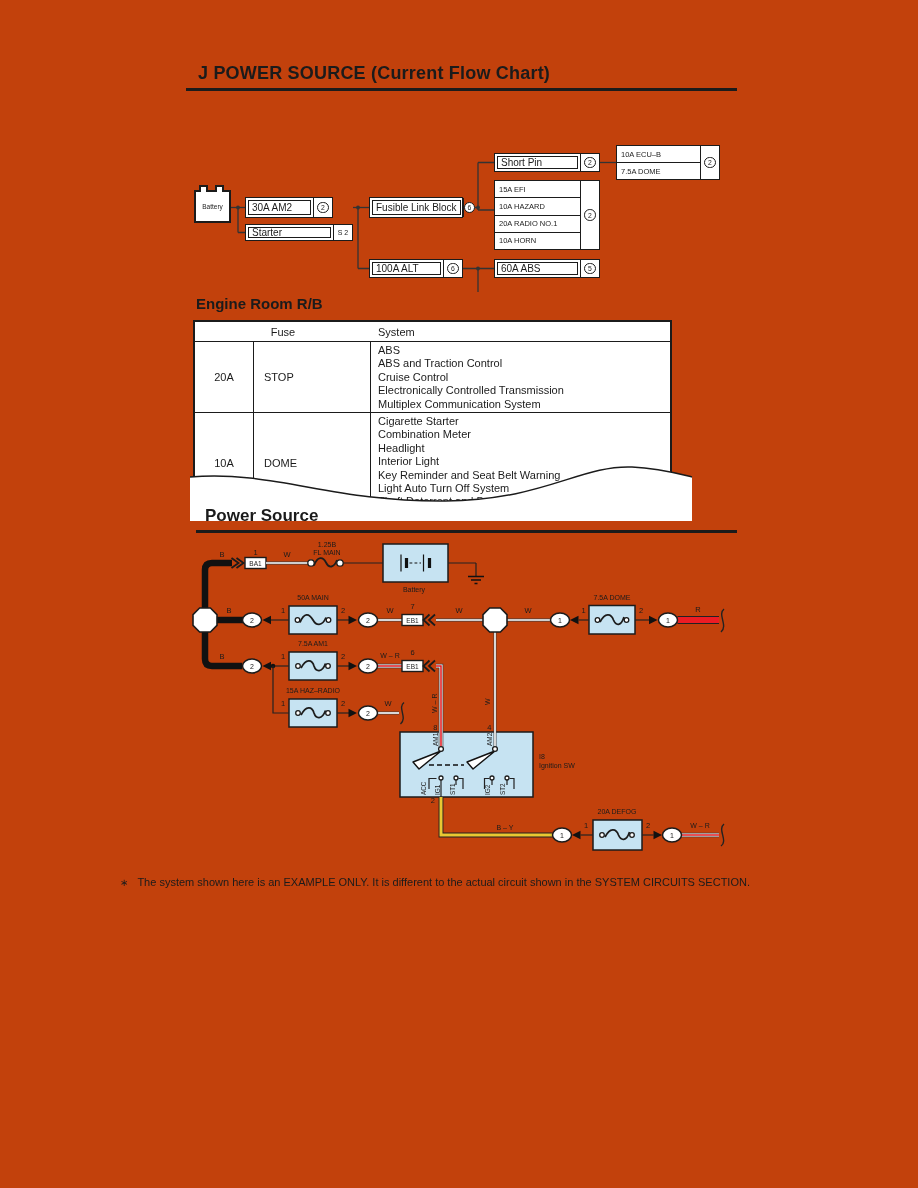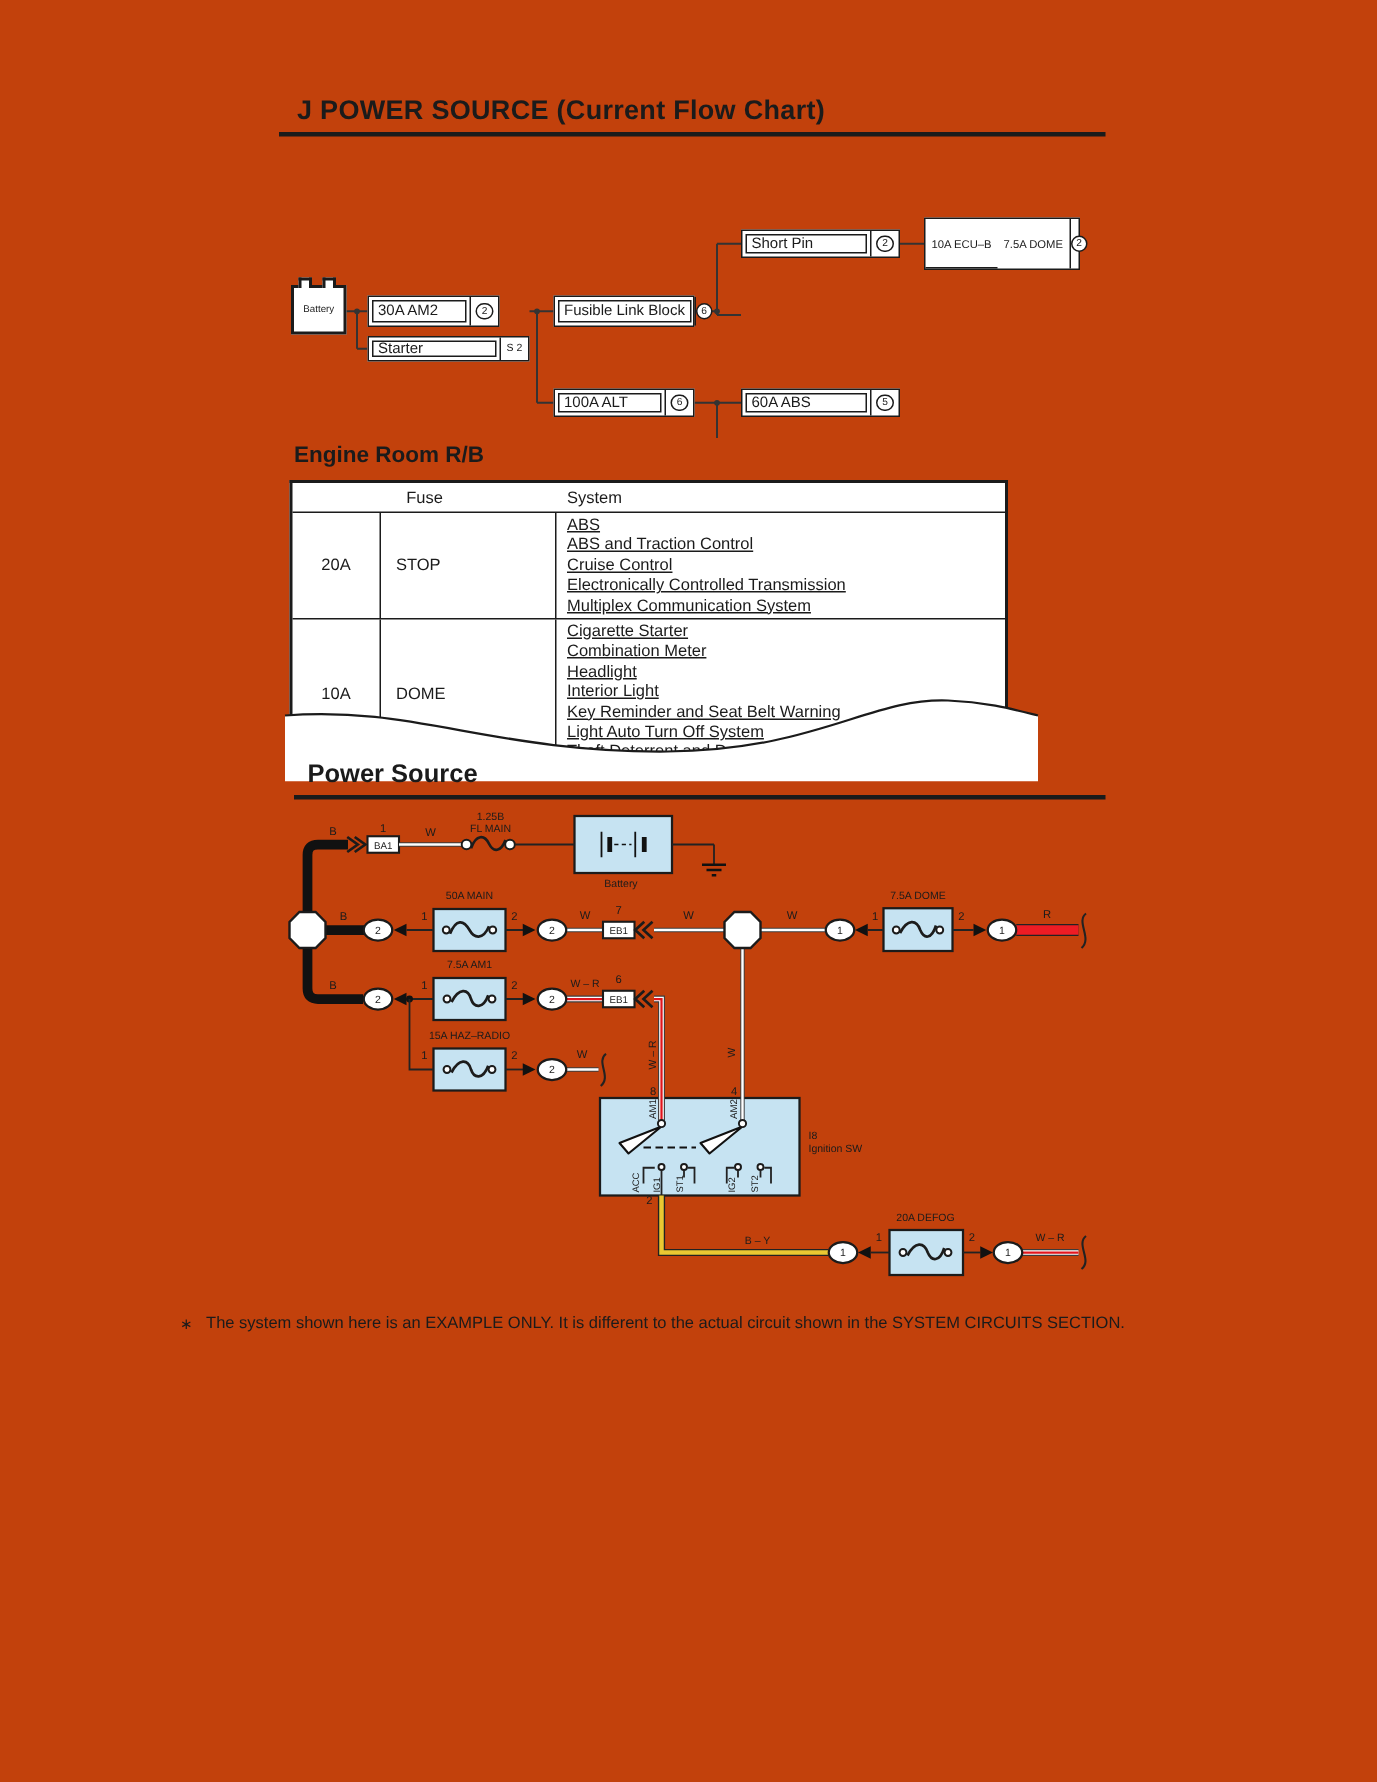--- a/index.html
+++ b/index.html
@@ -11,39 +11,39 @@
   .h2er{position:absolute;left:196px;top:295px;font-size:15px;font-weight:bold;white-space:nowrap;}
   .h2ps{position:absolute;left:205px;top:506px;font-size:17px;font-weight:bold;white-space:nowrap;}
   .rule2{position:absolute;left:196px;top:530px;width:541px;height:2.6px;background:#1b1b1b;}
 
   
   .fcbox{position:absolute;display:flex;border:1.8px solid #1b1b1b;background:#fff;box-sizing:border-box;align-items:stretch;}
   .fcbox .lbl{flex:1;margin:2px;border:1px solid #1b1b1b;display:flex;align-items:center;padding:0 3px;font-size:10px;white-space:nowrap;}
   .fcbox .ref{width:18px;border-left:1.1px solid #1b1b1b;display:flex;align-items:center;justify-content:center;}
   .circ{width:11.5px;height:11.5px;border-radius:50%;border:1px solid #1b1b1b;display:flex;align-items:center;justify-content:center;font-size:6.8px;background:#fff;box-sizing:border-box;}
   .reftxt{font-size:7px;}
-  .fcbox.stack .col{flex:1;display:flex;flex-direction:row;}
+  .fcbox.stack .col{flex:1;display:flex;flex-direction:column;}
   .fcbox.stack .item{flex:1;display:flex;align-items:center;padding:0 4px;font-size:7.5px;border-bottom:1px solid #1b1b1b;white-space:nowrap;}
   .fcbox.stack .item:last-child{border-bottom:none;}
   .fcbat{position:absolute;left:194px;top:190px;width:37px;height:33px;border:2px solid #1b1b1b;background:#fff;display:flex;align-items:center;justify-content:center;font-size:6.5px;box-sizing:border-box;}
   .nub{position:absolute;top:-7px;width:9px;height:7px;border:2px solid #1b1b1b;border-bottom:none;background:#fff;box-sizing:border-box;}
   .n1{left:3px;}.n2{left:19px;}
   .fc-svg{position:absolute;left:0;top:140px;}
 
   
   .rb{position:absolute;left:193px;top:320px;width:479px;border:2px solid #1b1b1b;border-bottom:none;background:#fff;box-sizing:border-box;font-size:11px;}
   .rb-head{display:grid;grid-template-columns:176px 1fr;height:19px;border-bottom:1.2px solid #1b1b1b;align-items:center;}
   .rb-hf{text-align:center;}
   .rb-hs{padding-left:7px;}
   .rb-row{display:grid;grid-template-columns:59px 117px 1fr;}
   .r1{height:70px;border-bottom:1.2px solid #1b1b1b;}
   .r2{height:100px;}
   .amp{display:flex;align-items:center;justify-content:center;border-right:1.2px solid #1b1b1b;}
   .nm{display:flex;align-items:center;padding-left:10px;border-right:1.2px solid #1b1b1b;}
-  .sys{padding:2px 0 0 7px;line-height:13.4px;text-decoration:underline;}
+  .sys{padding:2px 0 0 7px;line-height:13.4px;}
   .wave{position:absolute;left:180px;top:455px;}
 
   
   .ps-svg{position:absolute;left:0;top:535px;}
   .ps-svg text{font-family:"Liberation Sans",sans-serif;fill:#1b1b1b;}
   .t63{font-size:6.3px;}.t65{font-size:6.5px;}.t7{font-size:7px;}.t75{font-size:7.5px;}
   .mid{text-anchor:middle;}.end{text-anchor:end;}
   .wireB{stroke:#111;stroke-width:6.5;fill:none;stroke-linejoin:round;}
   .ln{stroke:#222;stroke-width:1.2;fill:none;}
   .lnt{stroke:#222;stroke-width:1.4;fill:none;}
@@ -132,20 +132,31 @@
       </div>
   </div>
 
   <div class="fcbox" style="left:494px;top:153px;width:106px;height:19px">
     <div class="lbl">Short Pin</div>
     <div class="ref">
         <span class="circ">2</span>
       </div>
   </div>
 
+  <div class="fcbox stack" style="left:494px;top:180px;width:106px;height:70px">
+    <div class="col">
+      <div class="item">15A EFI</div>
+      <div class="item">10A HAZARD</div>
+      <div class="item">20A RADIO NO.1</div>
+      <div class="item">10A HORN</div>
+    </div>
+    <div class="ref">
+        <span class="circ">2</span>
+      </div>
+  </div>
 
   <div class="fcbox stack" style="left:616px;top:145px;width:104px;height:35px">
     <div class="col">
       <div class="item">10A ECU–B</div>
       <div class="item">7.5A DOME</div>
     </div>
     <div class="ref">
         <span class="circ">2</span>
       </div>
   </div>

